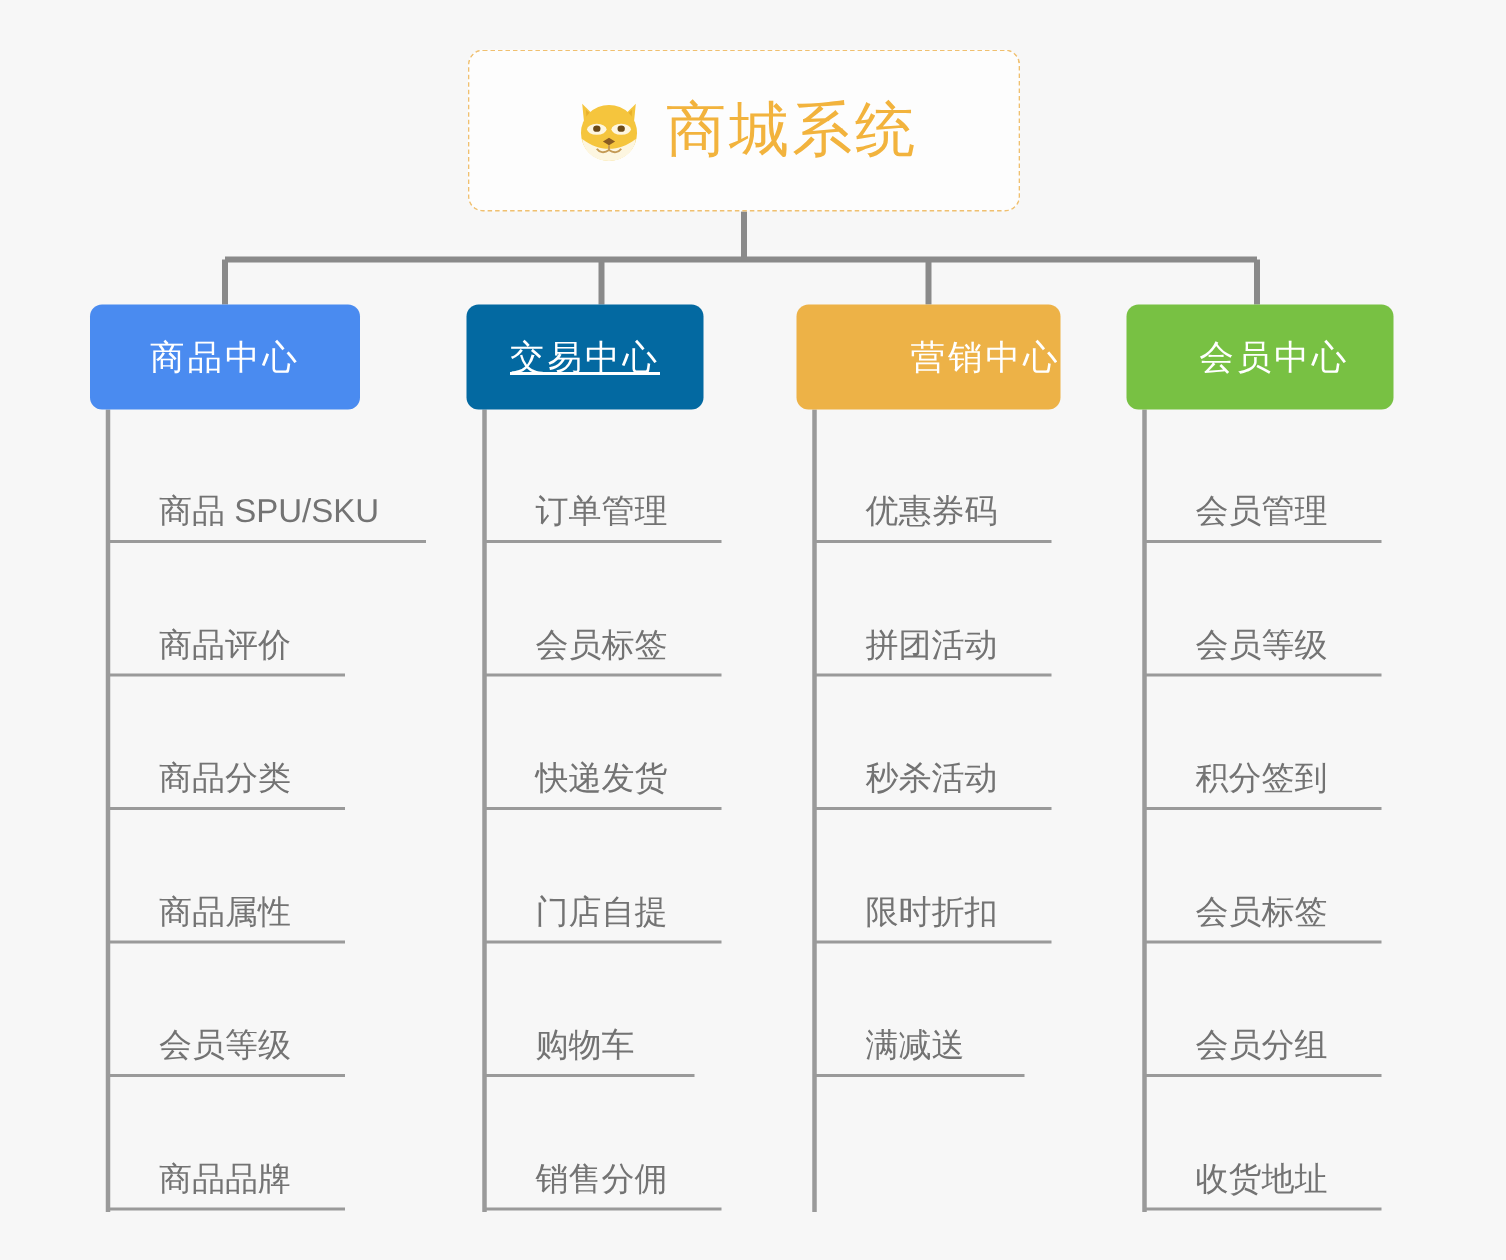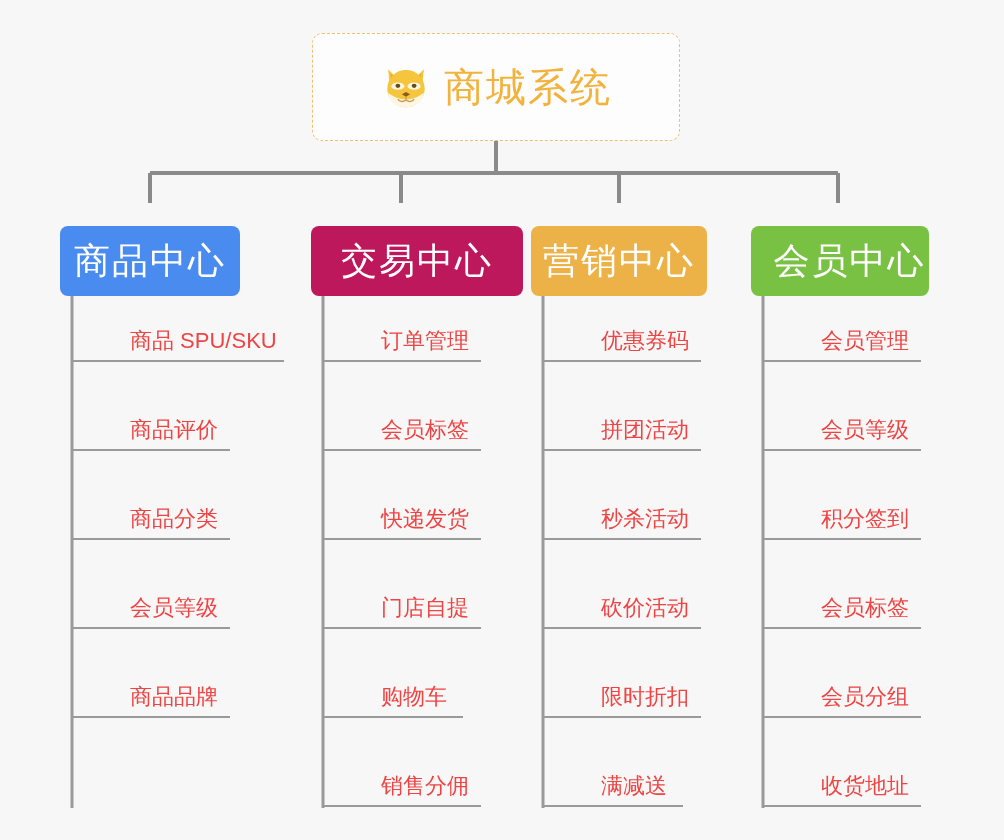--- a/index.html
+++ b/index.html
@@ -70,48 +70,46 @@
     position: absolute;
     top: 0;
     left: 0;
     height: 70px;
     box-sizing: border-box;
     border-radius: 8px;
     display: flex;
     align-items: center;
     justify-content: center;
     color: #ffffff;
-    font-size: 36px;
+    font-size: 23px;
     letter-spacing: 2px;
     white-space: nowrap;
-    margin-top: 23px;
   }
 
   .leaf-list {
     position: absolute;
     left: 12px;
     top: 70px;
     width: 220px;
   }
   .leaf {
     position: relative;
     height: 89px;
     box-sizing: border-box;
     display: flex;
     align-items: flex-end;
     padding-left: 34px;
     padding-bottom: 4px;
   }
   .leaf-label {
     font-size: 22px;
-    color: #ef4444;
+    color: #737373;
     line-height: 1.1;
     white-space: nowrap;
     padding-bottom: 5px;
-    margin-left: 24px;
   }
   
   .leaf::after {
     content: "";
     position: absolute;
     left: 0;
     bottom: 0;
     height: 2px;
     background: #9a9a9a;
   }
@@ -173,30 +171,33 @@
       <div class="leaf w-long">
           <span class="leaf-label">商品 SPU/SKU</span>
         </div>
       <div class="leaf w-med">
           <span class="leaf-label">商品评价</span>
         </div>
       <div class="leaf w-med">
           <span class="leaf-label">商品分类</span>
         </div>
       <div class="leaf w-med">
+          <span class="leaf-label">商品属性</span>
+        </div>
+      <div class="leaf w-med">
           <span class="leaf-label">会员等级</span>
         </div>
       <div class="leaf w-med">
           <span class="leaf-label">商品品牌</span>
         </div>
     </div>
   </div>
 
   <div class="branch" style="left:311px;">
-    <div class="branch-head" style="width:212px;background:#be185d;">
+    <div class="branch-head" style="width:158px;background:#0369a1;text-decoration:underline;">
       <span>交易中心</span>
     </div>
     <div class="leaf-list">
       <div class="leaf w-med">
           <span class="leaf-label">订单管理</span>
         </div>
       <div class="leaf w-med">
           <span class="leaf-label">会员标签</span>
         </div>
       <div class="leaf w-med">
@@ -208,35 +209,32 @@
       <div class="leaf w-short">
           <span class="leaf-label">购物车</span>
         </div>
       <div class="leaf w-med">
           <span class="leaf-label">销售分佣</span>
         </div>
     </div>
   </div>
 
   <div class="branch" style="left:531px;">
-    <div class="branch-head" style="width:176px;background:#edb247;">
+    <div class="branch-head" style="width:176px;background:#edb247;justify-content:flex-end;">
       <span>营销中心</span>
     </div>
     <div class="leaf-list">
       <div class="leaf w-med">
           <span class="leaf-label">优惠券码</span>
         </div>
       <div class="leaf w-med">
           <span class="leaf-label">拼团活动</span>
         </div>
       <div class="leaf w-med">
           <span class="leaf-label">秒杀活动</span>
-        </div>
-      <div class="leaf w-med">
-          <span class="leaf-label">砍价活动</span>
         </div>
       <div class="leaf w-med">
           <span class="leaf-label">限时折扣</span>
         </div>
       <div class="leaf w-short">
           <span class="leaf-label">满减送</span>
         </div>
     </div>
   </div>
 

